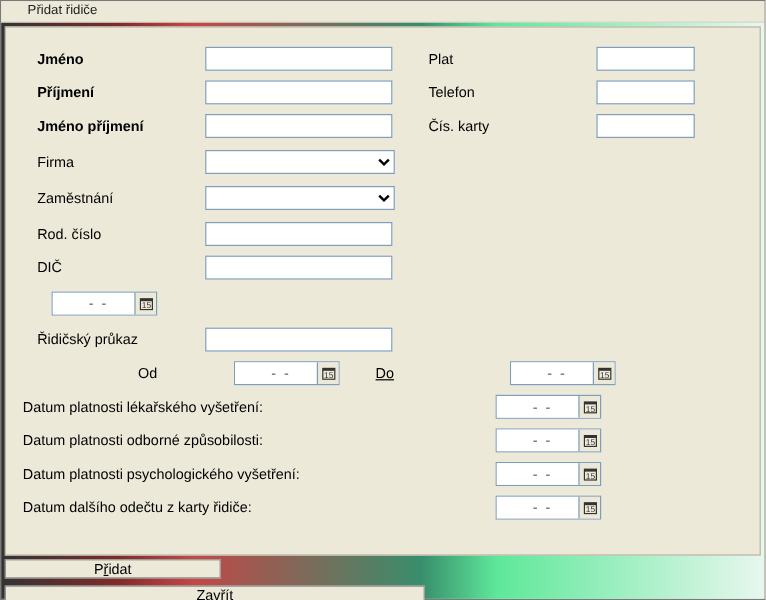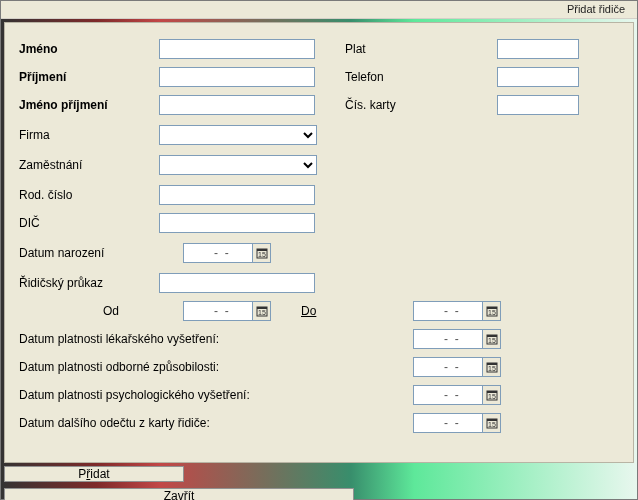--- a/index.html
+++ b/index.html
@@ -14,26 +14,25 @@
 .window {
   width: 638px;
   height: 500px;
   border: 1px solid #7a7a7a;
   background: #ece9d8;
   display: flex;
   flex-direction: column;
 }
 .titlebar {
   height: 18px;
-  padding: 2px 12px;
+  padding: 2px 22px;
   font-size: 11px;
   background: #ece9d8;
   border-bottom: 1px solid #d4d0c8;
   color: #222;
-  text-align: right;
 }
 .body-bg {
   flex: 1;
   background: linear-gradient(90deg, #333 0%, #7e2a2a 15%, #c24747 25%, #388e6c 55%, #5ee89a 65%, #e8f7ee 100%);
   display: flex;
   flex-direction: column;
 }
 .panel {
   margin: 3px 3px 0 3px;
   flex: 1;
@@ -45,20 +44,21 @@
 .row {
   display: flex;
   align-items: center;
   height: 28px;
 }
 .row.gap { margin-top: 2px; }
 .label {
   width: 140px;
   font-size: 12px;
   color: #000;
+  margin-left: 12px;
 }
 .bold { font-weight: bold; }
 .input {
   height: 20px;
   border: 1px solid #7f9db9;
   background: #fff;
   padding: 1px 3px;
   font-family: inherit;
   font-size: 12px;
 }
@@ -164,21 +164,20 @@
         <div class="label">Rod. číslo</div>
         <input class="input w-txt" value="" style="">
       </div>
 
       <div class="row">
         <div class="label">DIČ</div>
         <input class="input w-txt" value="" style="">
       </div>
 
       <div class="row gap">
-        <div class="label">Datum narození</div>
         <div style="width:24px"></div>
         <span class="date-wrap">
           <input value="  -  -" style="">
           <button class="date-btn">
               <svg width="12" height="12" viewBox="0 0 12 12">
                 <rect x="1" y="2" width="10" height="9" fill="none" stroke="#333"></rect>
                 <rect x="1" y="2" width="10" height="2" fill="#333"></rect>
                 <text x="6" y="10" font-size="7" text-anchor="middle" fill="#333">15</text>
               </svg>
             </button>

